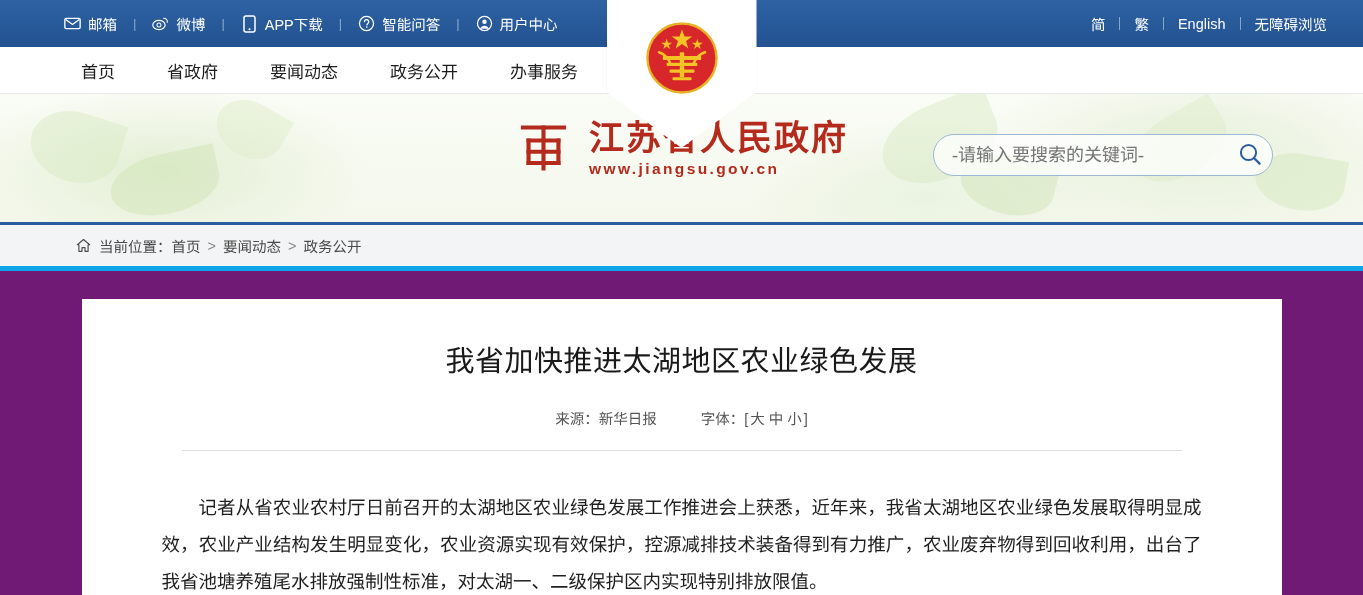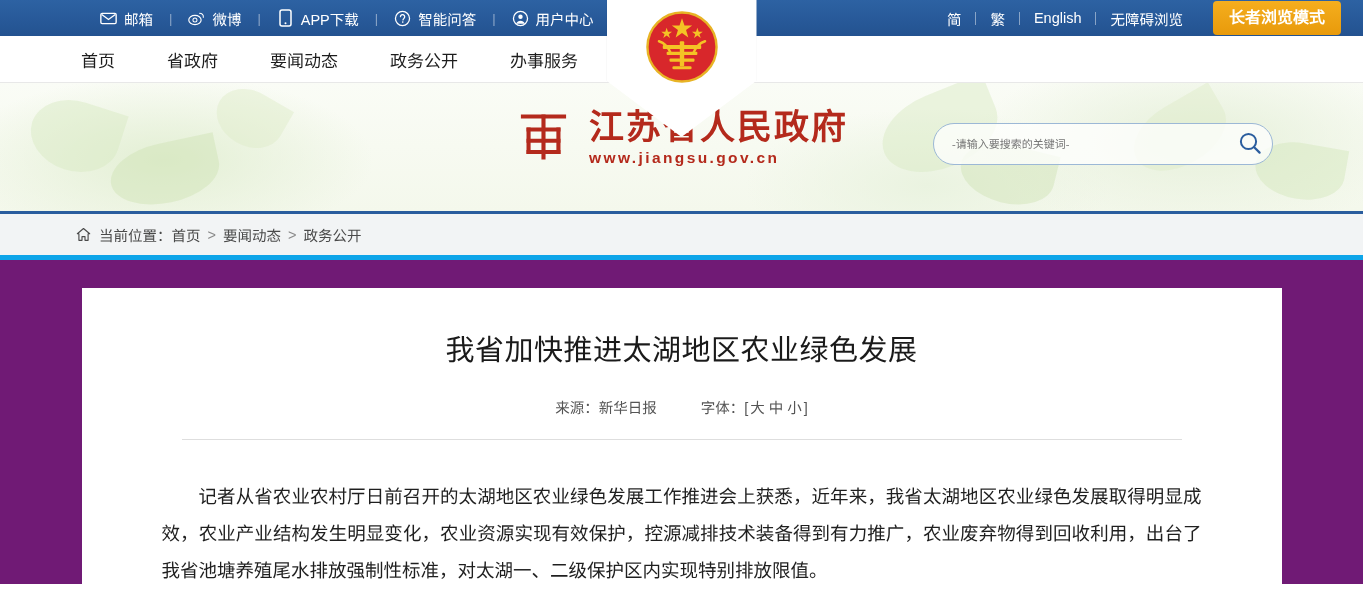--- a/index.html
+++ b/index.html
@@ -6,26 +6,26 @@
   html, body {
     width: 1363px;
     height: 595px;
     overflow: hidden;
     font-family: "Liberation Sans", sans-serif;
     background: #ffffff;
   }
 
   
   .topbar {
-    height: 36px;
+    height: 47px;
     background: #2a5d9e;
     background: linear-gradient(180deg, #2d62a3 0%, #235290 100%);
     display: flex;
     align-items: center;
-    padding: 0 22px 0 84px;
+    padding: 0 22px 0 48px;
     position: relative;
   }
   .topbar-left { display: flex; align-items: center; gap: 0; }
   .tb-item {
     display: flex;
     align-items: center;
     gap: 7px;
     color: #ffffff;
     font-size: 14.5px;
     padding: 0 16px;
@@ -156,21 +156,21 @@
     border-radius: 21px;
     display: flex;
     align-items: center;
     padding: 0 6px 0 18px;
   }
   .searchbox input {
     flex: 1;
     border: none;
     outline: none;
     background: transparent;
-    font-size: 11px;
+    font-size: 18px;
     color: #6a7d92;
     font-family: Liberation Serif, serif;
   }
   .search-btn {
     width: 32px; height: 32px;
     display: flex; align-items: center; justify-content: center;
     border: none; background: transparent; cursor: pointer;
   }
 
   
@@ -295,21 +295,20 @@
   </div>
 
   <div class="topbar-right">
     <span class="tr-link">简</span>
     <span class="tr-sep"></span>
     <span class="tr-link">繁</span>
     <span class="tr-sep"></span>
     <span class="tr-link">English</span>
     <span class="tr-sep"></span>
     <span class="tr-link">无障碍浏览</span>
-    <span class="elder-btn">长者浏览模式</span>
   </div>
 </div>
 
 <div class="nav">
   <div class="nav-group nav-left">
     <span class="nav-item">首页</span>
     <span class="nav-item">省政府</span>
     <span class="nav-item">要闻动态</span>
     <span class="nav-item">政务公开</span>
     <span class="nav-item">办事服务</span>

